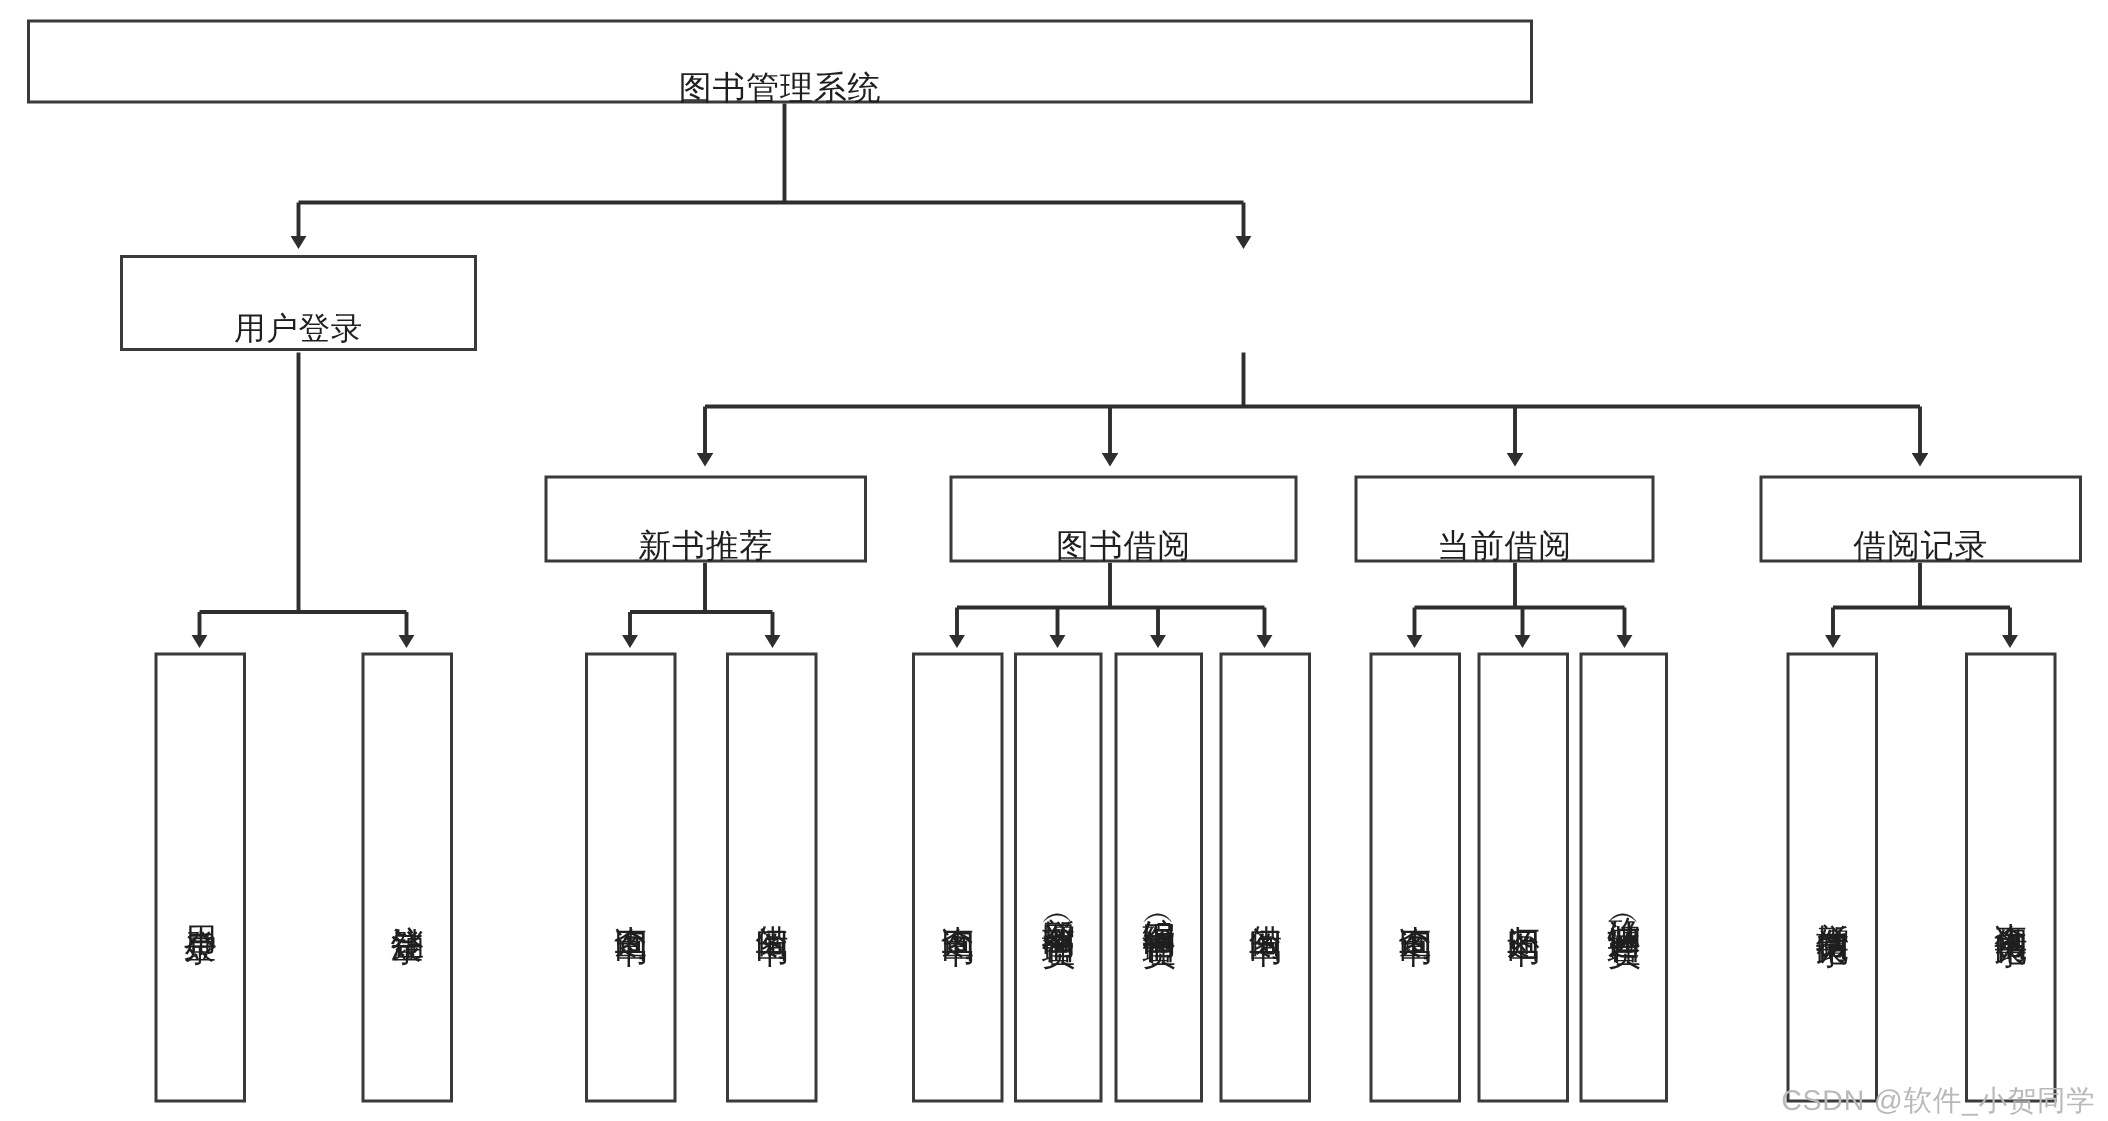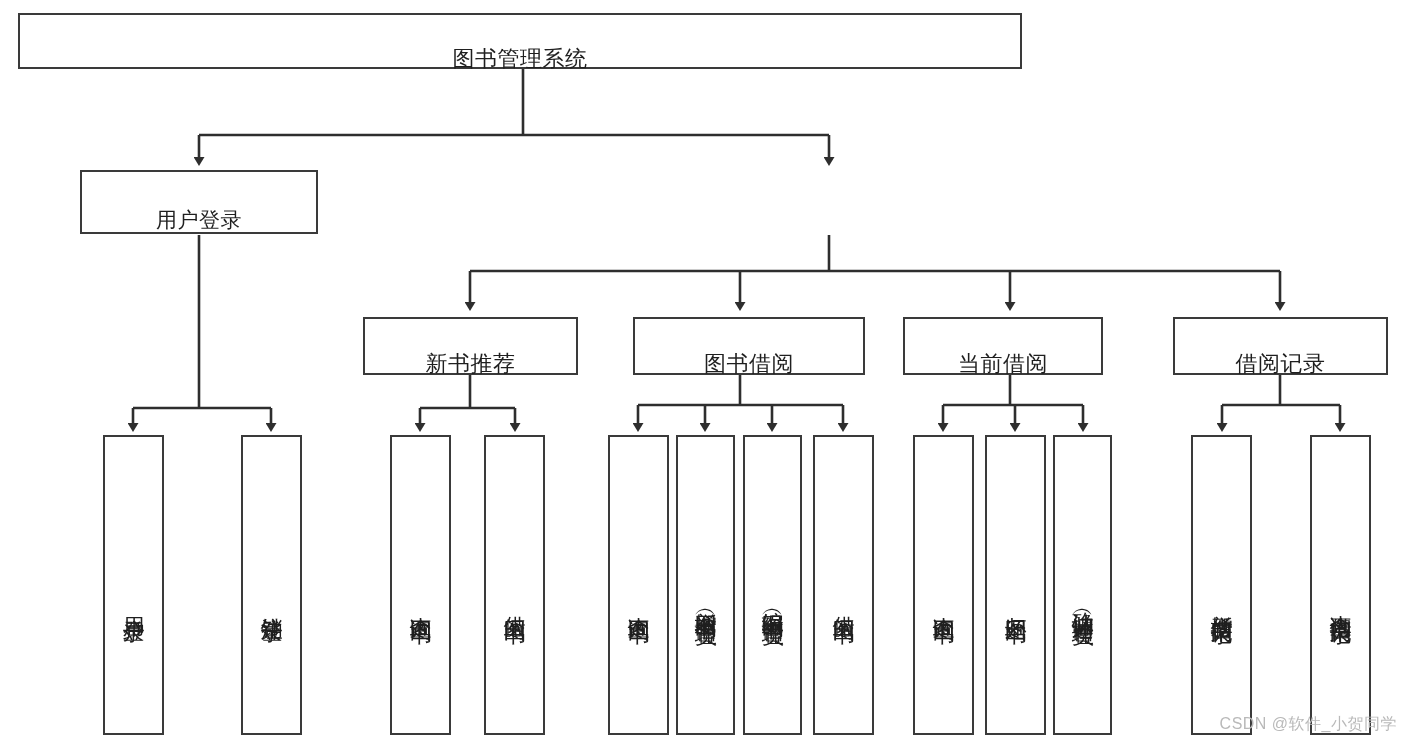--- a/index.html
+++ b/index.html
@@ -41,22 +41,22 @@
     writing-mode:vertical-rl;
     text-orientation:upright;
     white-space:nowrap;
     font-size:22px;
     line-height:1.02;
     letter-spacing:2px;
   }
   .watermark{
     position:absolute;
     right:8px;
-    bottom:12px;
-    font-size:16px;
+    bottom:0;
+    font-size:19px;
     color:#b9b9b9;
     white-space:nowrap;
     letter-spacing:0.5px;
   }
 </style>
 </head>
 <body>
 
 <div id="canvas">
 

